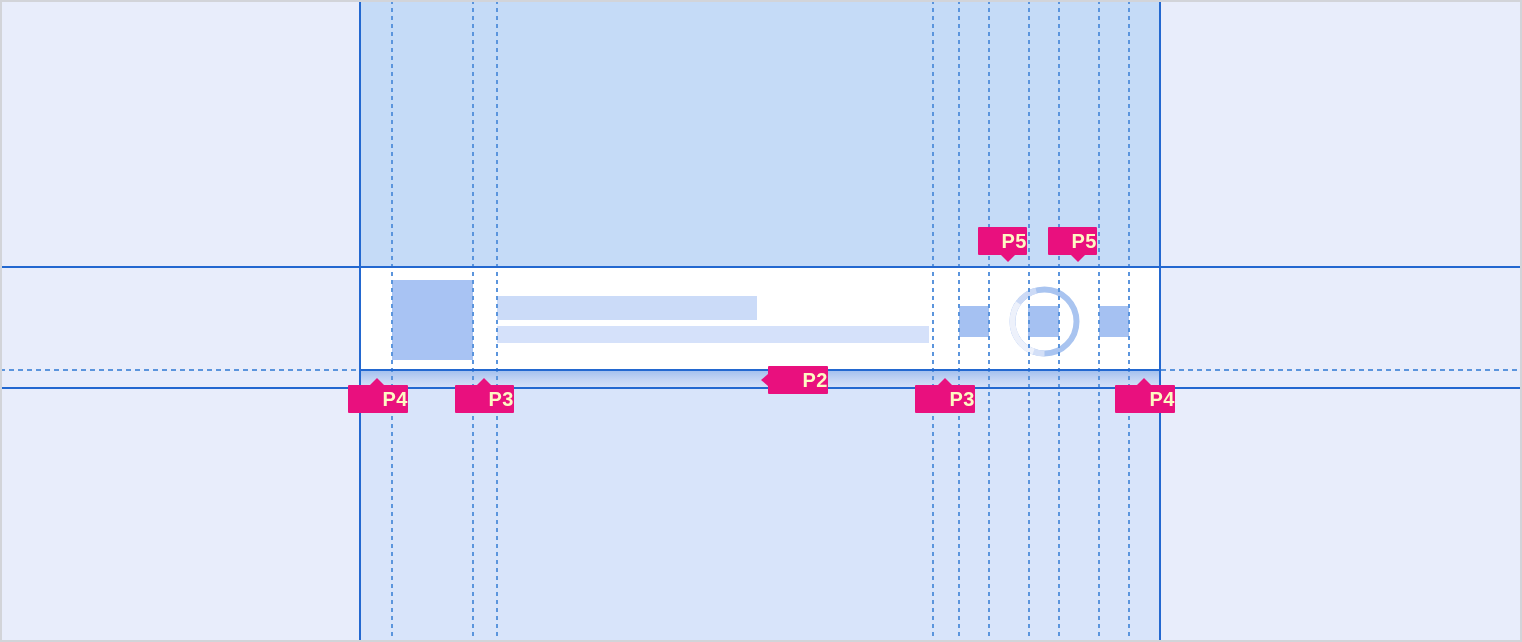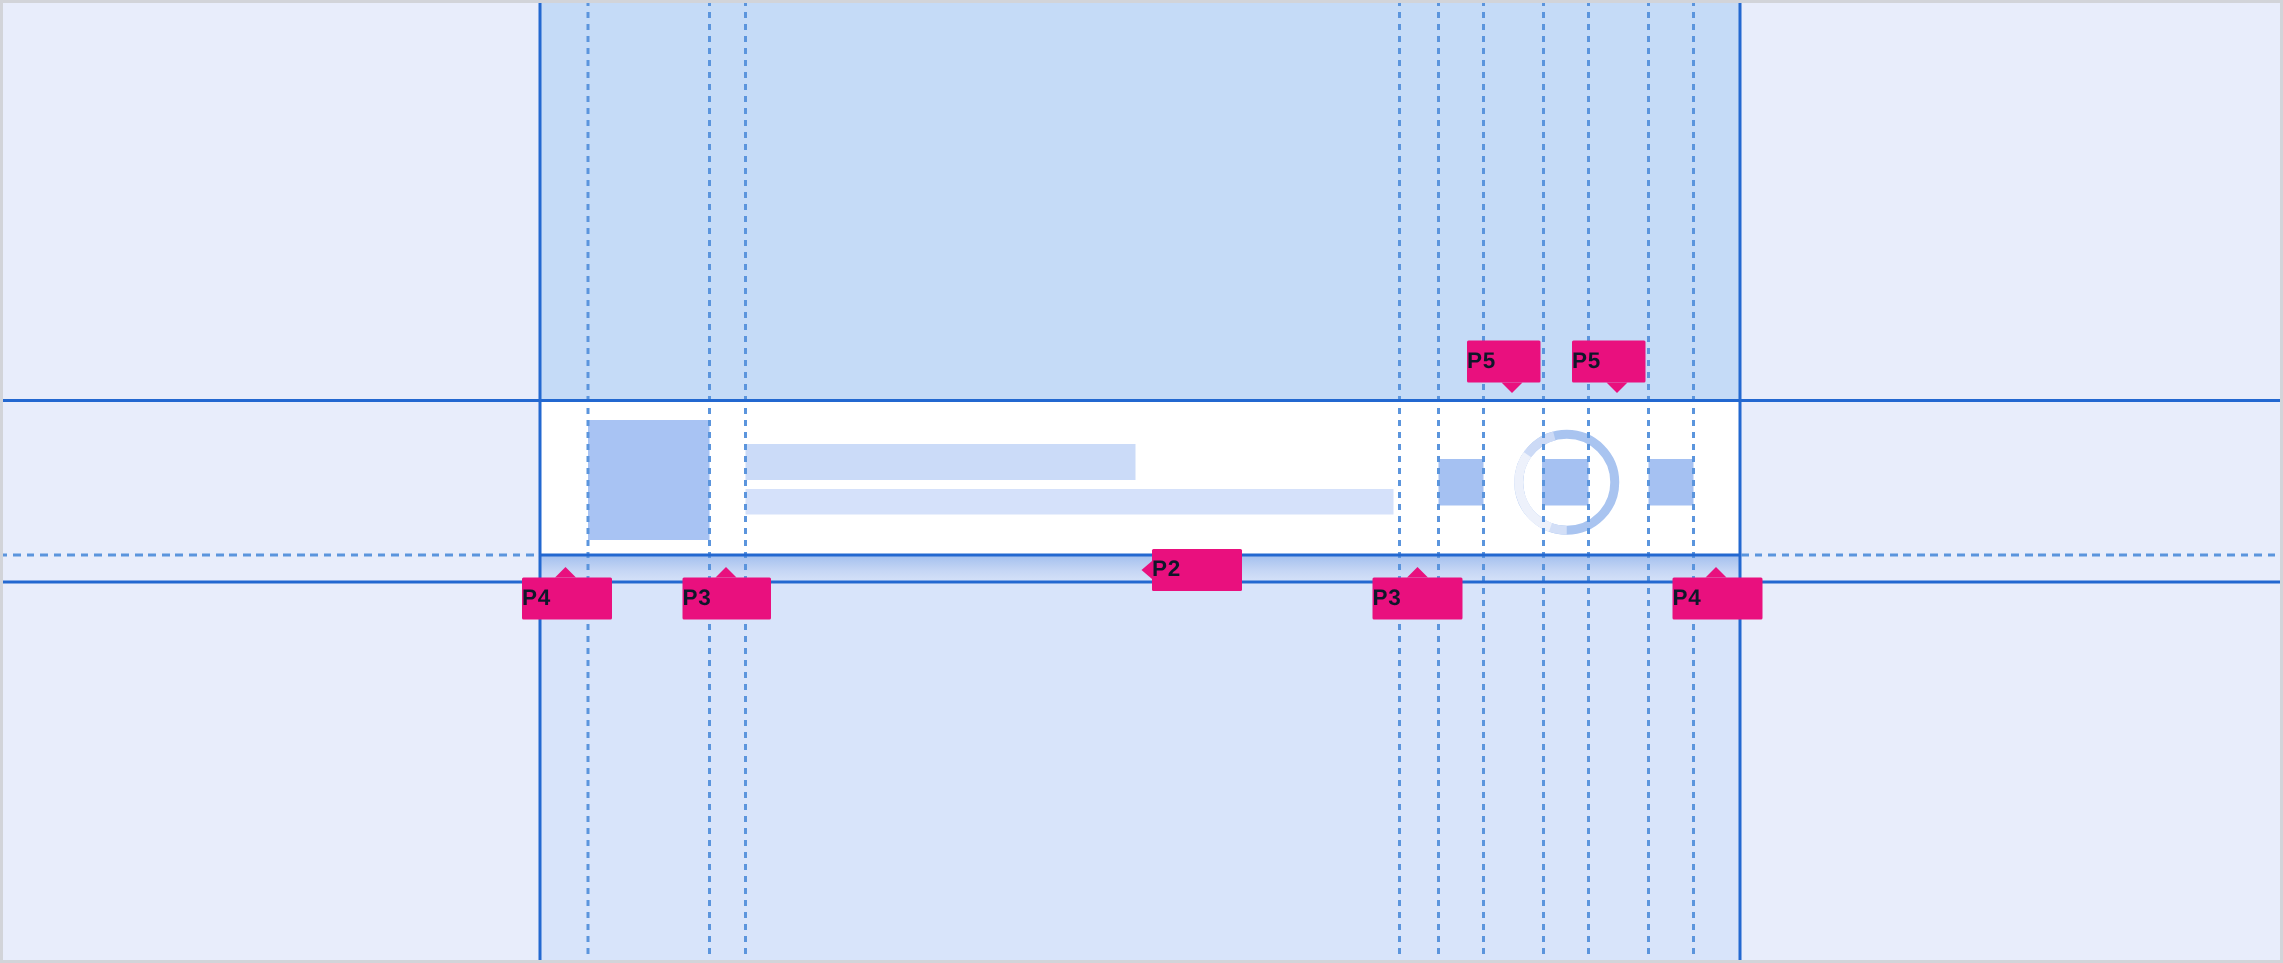--- a/index.html
+++ b/index.html
@@ -35,22 +35,22 @@
   
   .avatar   {left:392px;top:280px;width:81px;height:80px;background:#a8c3f3;z-index:2;}
   .bar-title{left:497px;top:296px;width:260px;height:24px;background:#cbdbf8;z-index:2;}
   .bar-sub  {left:497px;top:326px;width:432px;height:17px;background:#d5e1fa;z-index:2;}
   .action   {top:306px;width:30px;height:31px;background:#a5c1f2;z-index:2;}
   .action-1 {left:959px;}
   .action-2 {left:1028px;width:31px;}
   .action-3 {left:1099px;}
   .ring     {left:1009px;top:286px;width:71px;height:71px;z-index:2;}
   
-  .badge{background:#e9107e;color:#0f172a;height:28px;line-height:28px;
-         text-align:left;font-size:15px;font-weight:bold;z-index:6;border-radius:1px;
+  .badge{background:#e9107e;color:#fef9c3;height:28px;line-height:28px;
+         text-align:right;font-size:20px;font-weight:bold;z-index:6;border-radius:1px;
          letter-spacing:.5px;}
   .caret{width:0;height:0;z-index:6;}
   .caret-down{border-left:7px solid transparent;border-right:7px solid transparent;
               border-top:7px solid #e9107e;}
   .caret-up  {border-left:7px solid transparent;border-right:7px solid transparent;
               border-bottom:7px solid #e9107e;}
   .caret-left{border-top:6px solid transparent;border-bottom:6px solid transparent;
               border-right:7px solid #e9107e;}
   
   .frame{left:0;top:0;right:0;bottom:0;border:2px solid #d2d4d9;z-index:20;pointer-events:none;}

